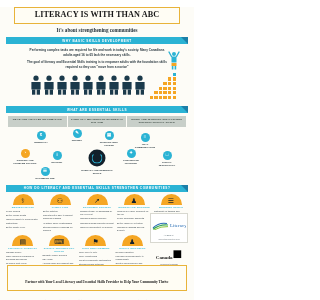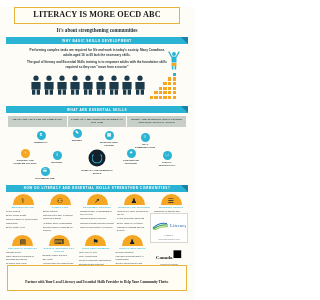--- a/index.html
+++ b/index.html
@@ -248,21 +248,21 @@
     color:#8a9298;
     line-height:1.45;
   }
 </style>
 </head>
 <body>
 
 <div class="poster">
 
   <div class="title-box">
-    <div class="title-main">LITERACY IS MORE OECD ABC</div>
+    <div class="title-main">LITERACY IS WITH THAN ABC</div>
   </div>
   <div class="subtitle">It's about strengthening communities</div>
 
   <div class="banner">
     <span>WHY BASIC SKILLS DEVELOPMENT</span>
   </div>
 
   <div class="intro">
     <p>Performing complex tasks are required for life and work in today's society. Many Canadians adults aged 16 to 65 lack the necessary skills.</p>
     <p>The goal of literacy and Essential Skills training is to empower adults with the foundation skills required so they can "move from a novice"</p>

